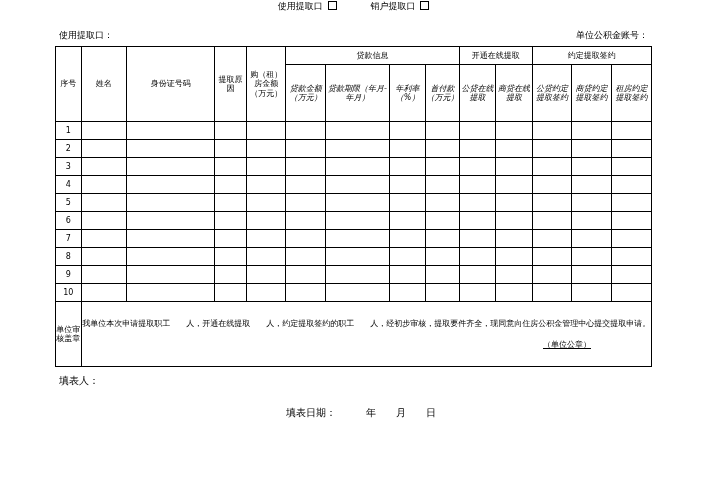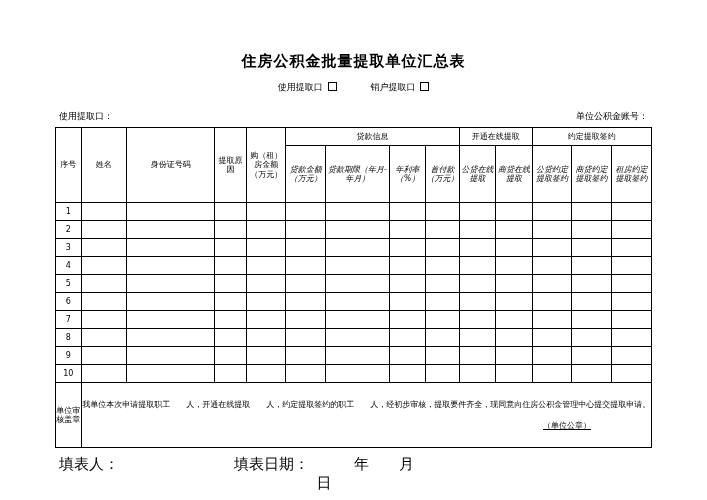--- a/index.html
+++ b/index.html
@@ -85,34 +85,33 @@
     margin-top: 12px;
     text-decoration: underline;
   }
   .vlabel {
     font-size: 8px;
     line-height: 1.15;
     letter-spacing: 0;
   }
   .bottomrow {
     display: flex;
-    font-size: 15px;
+    font-size: 10px;
     margin-top: 7px;
     padding: 0 4px;
   }
   .bottomrow .c1 { width: 26%; }
   .bottomrow .c2 { width: 36%; }
-  .bottomrow .c3 { width: 38%; text-align: center; }
+  .bottomrow .c3 { width: 38%; text-align: right; margin-top: 32px; }
 </style>
 </head>
 <body>
 
 <div class="page">
 
-  <div class="doc-title">住房公积金批量提取单位汇总表</div>
 
   <div class="checkline">
     <span class="opt">
       <span>使用提取口</span>
     <span class="box"></span></span>
     <span class="opt">
       <span>销户提取口</span>
     <span class="box"></span></span>
   </div>
 

